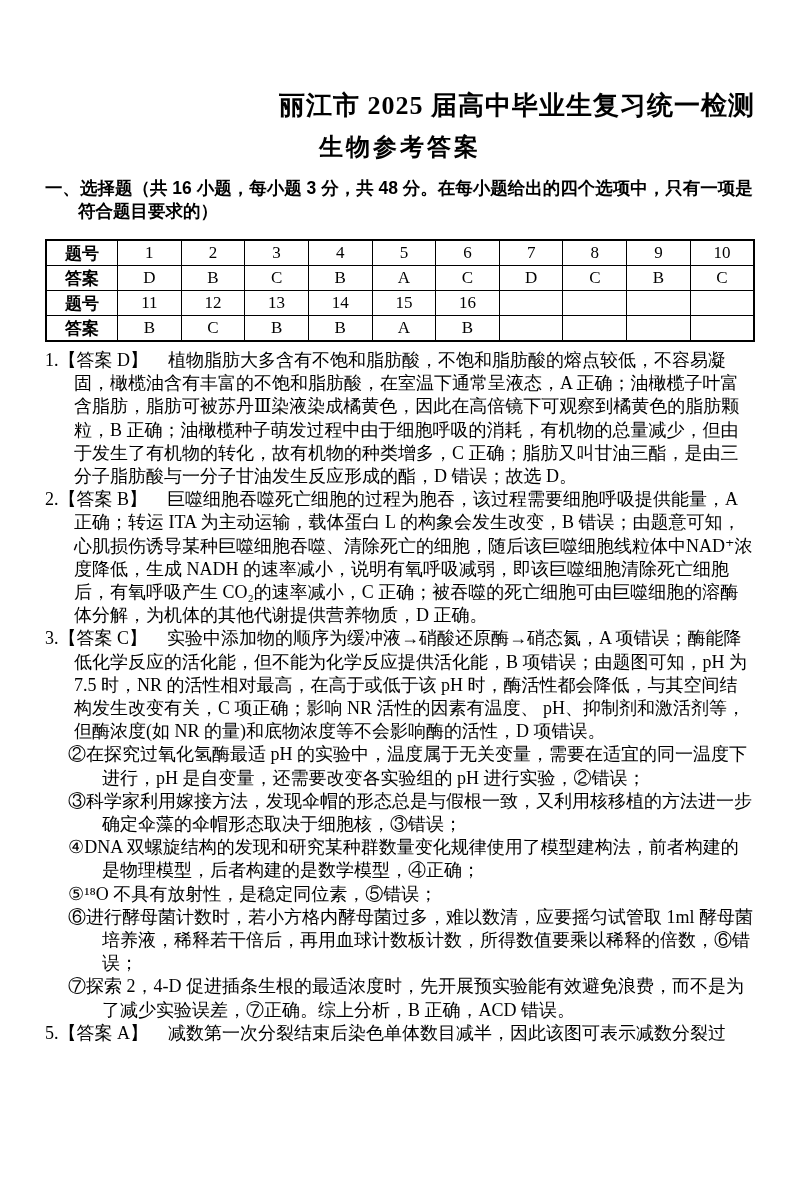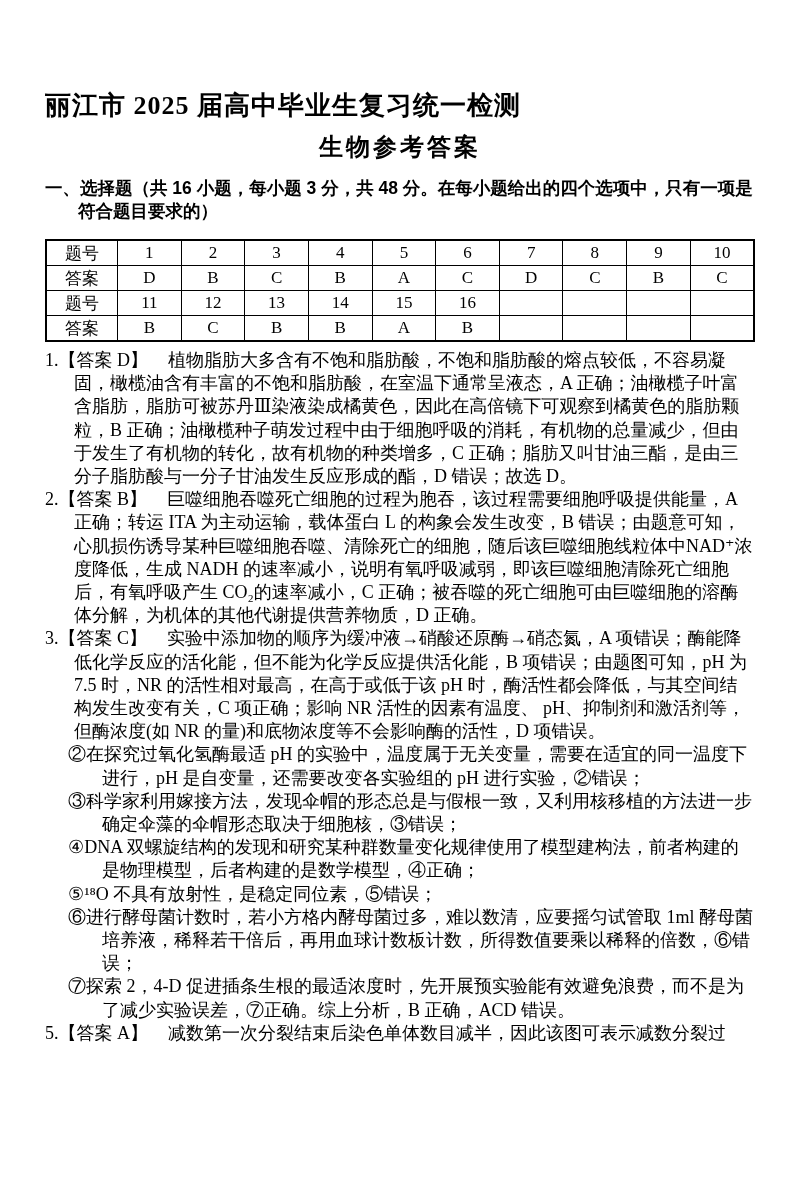--- a/index.html
+++ b/index.html
@@ -10,21 +10,21 @@
     color: #000;
     font-family: "Liberation Serif", "DejaVu Serif", serif;
   }
   .page {
     box-sizing: border-box;
     width: 800px; height: 1191px;
     padding: 88px 45px 0 45px;
   }
   .exam-title {
     margin: 0 0 8px 0;
-    text-align: left;
+    text-align: right;
     font-size: 26px;
     font-weight: bold;
     letter-spacing: 1px;
   }
   .subject-title {
     margin: 0 0 14px 0;
     text-align: center;
     font-size: 24px;
     font-weight: bold;
     letter-spacing: 3px;
@@ -47,21 +47,21 @@
   }
   .answers th, .answers td {
     border: 1px solid #000;
     text-align: center;
     vertical-align: middle;
     font-weight: normal;
     font-size: 17px;
     height: 24px;
     padding: 0;
   }
-  .answers th.rowhead { width: 70px; }
+  .answers th.rowhead { width: 70px; font-weight: bold; }
   .explanations {
     font-size: 18px;
     line-height: 23.2px;
   }
   .exp-main {
     padding-left: 29px;
     text-indent: -29px;
   }
   .exp-label { margin-right: 20px; }
   .exp-sub {

